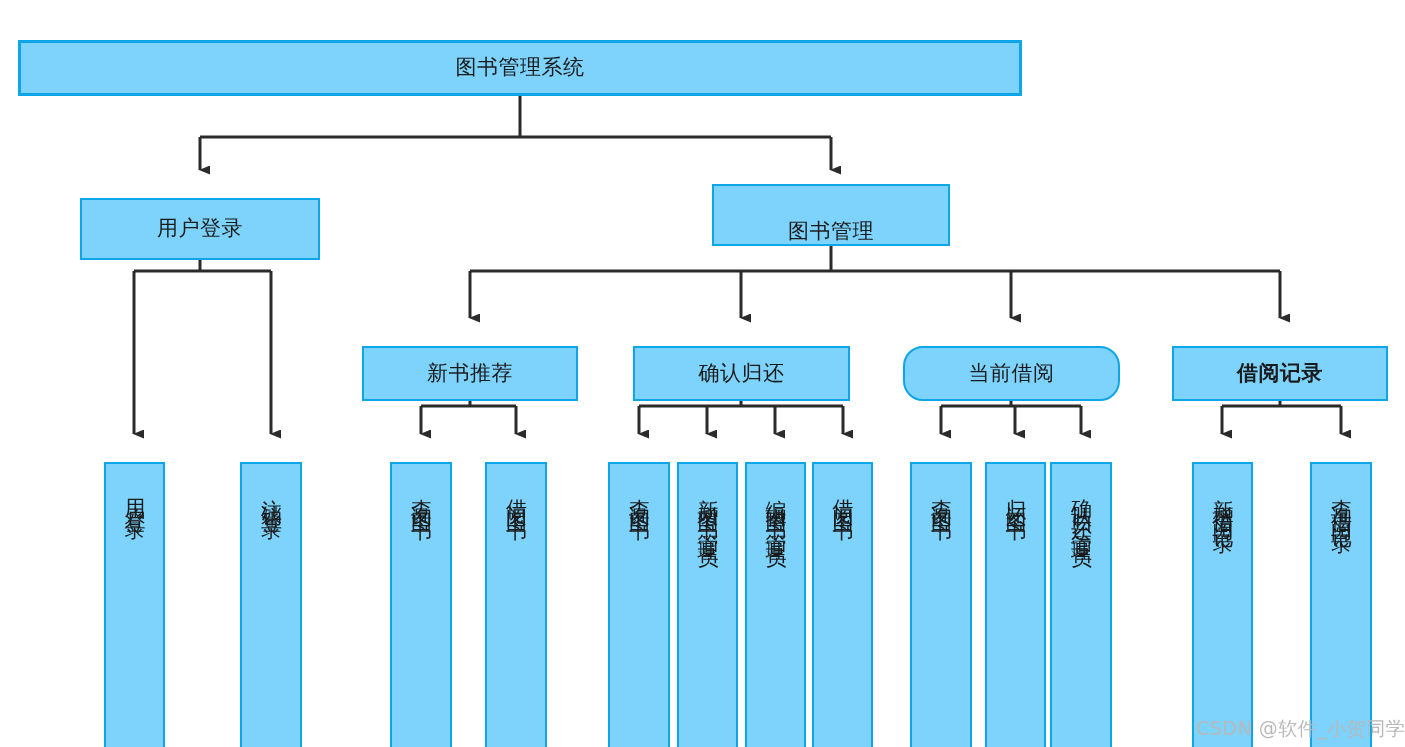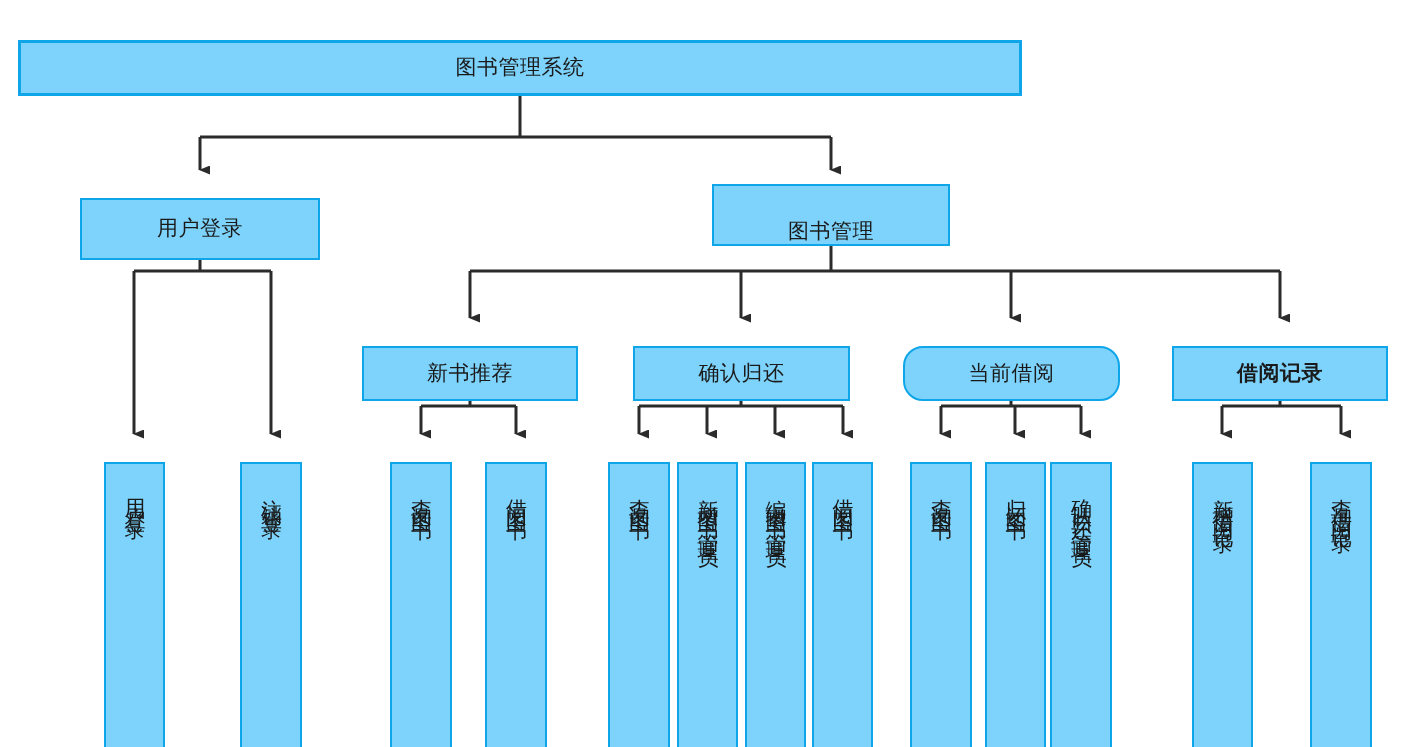--- a/index.html
+++ b/index.html
@@ -170,14 +170,15 @@
         <span class="label-v">确认归还（管理员）</span>
       </div>
       <div class="node leaf" style="left: 1192px; top: 434px; width: 61px; height: 302px;">
         <span class="label-v">新增借阅记录</span>
       </div>
       <div class="node leaf" style="left: 1310px; top: 434px; width: 62px; height: 302px;">
         <span class="label-v">查询借阅记录</span>
       </div>
     </div>
 
+  <div class="watermark" style="left: 1196px; top: 716px;">CSDN @软件_小贺同学</div>
 
 </div>
 
 </body></html>

